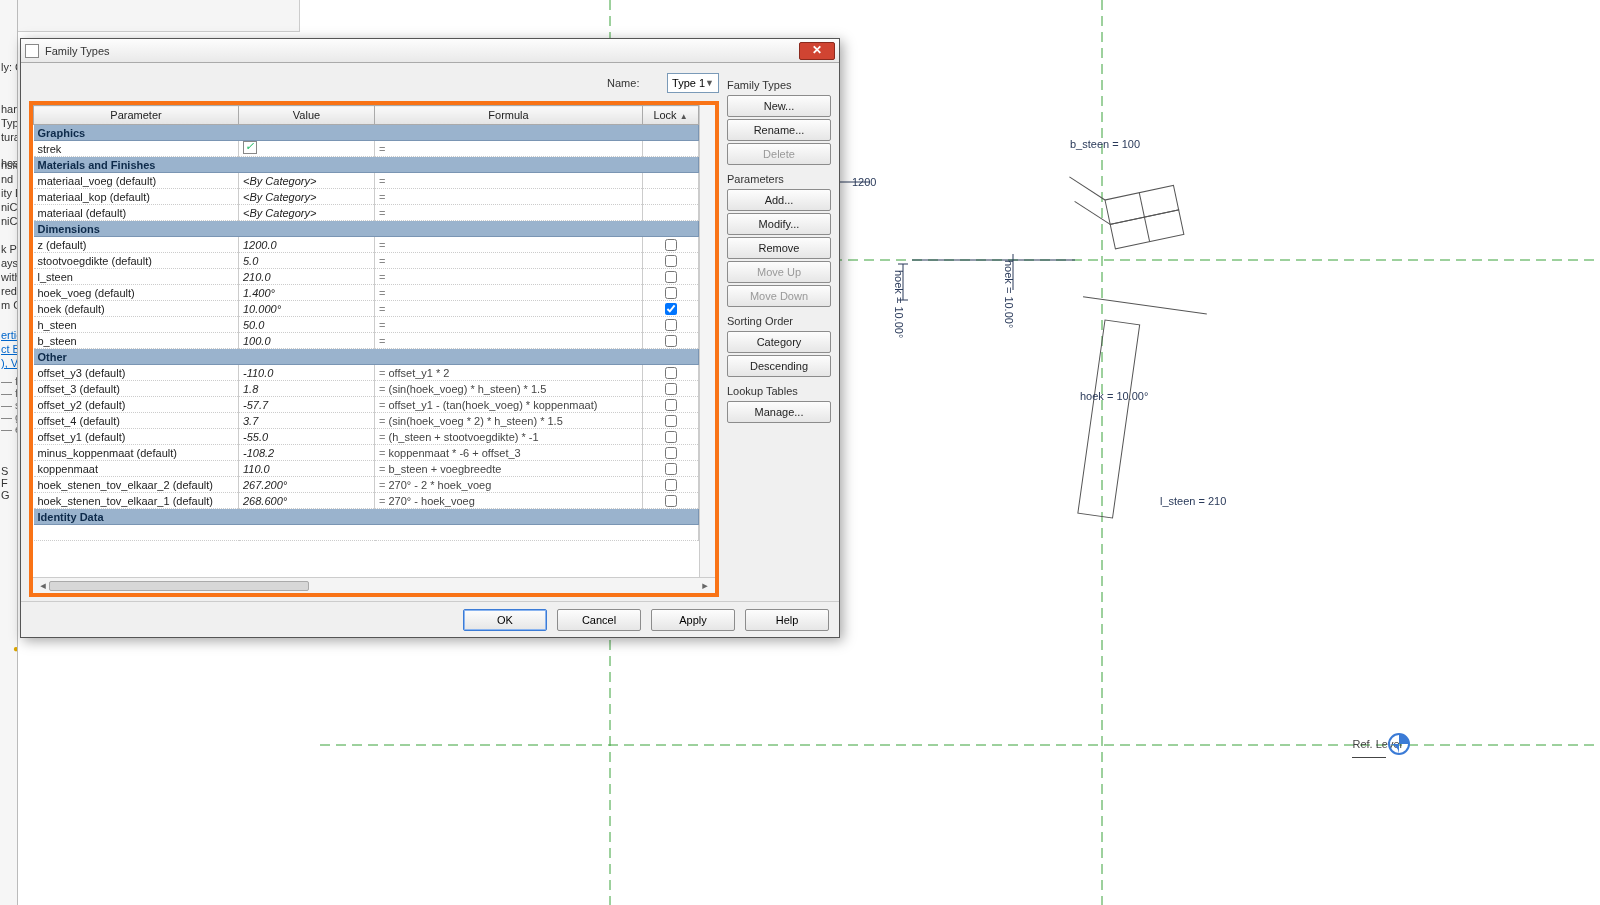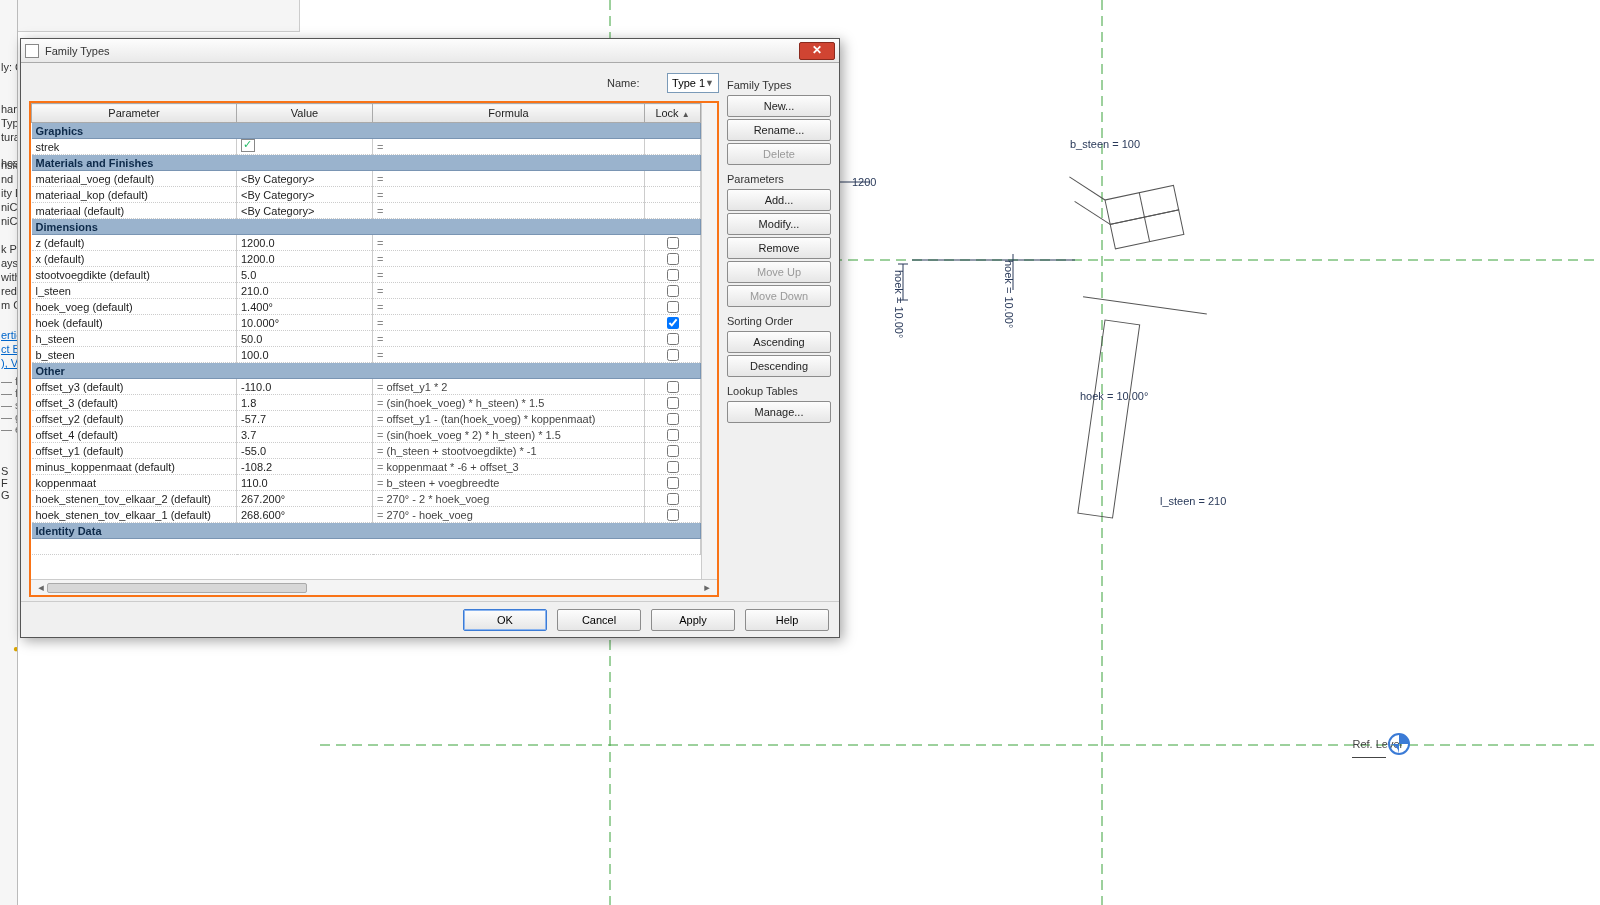--- a/index.html
+++ b/index.html
@@ -48,40 +48,40 @@
 .side-col button:disabled { color: #999; cursor: default; }
 
 .name-row { display: flex; align-items: center; gap: 10px; margin-bottom: 8px; }
 .name-row label { width: 50px; color: #333; }
 .name-row .combo {
   flex: 1; height: 20px; background: #fff; border: 1px solid #7a9ab8; display: flex; align-items: center;
   padding: 0 4px; justify-content: space-between;
 }
 .name-row .combo .arrow { font-size: 9px; color: #555; }
 
-.table-wrap { flex: 1; border: 2px solid #f97316; background: #fff; overflow: hidden; display: flex; flex-direction: column; min-height: 0; }
+.table-wrap { flex: 1; border: 4px solid #f97316; background: #fff; overflow: hidden; display: flex; flex-direction: column; min-height: 0; }
 .table-scroll { flex: 1; overflow: hidden; position: relative; }
 .grid { width: 100%; border-collapse: collapse; table-layout: fixed; }
 .grid th {
   background: linear-gradient(#fafafa,#e4e4e4); border: 1px solid #aaa; height: 19px;
   font-weight: normal; color: #222; position: sticky; top: 0;
 }
 .grid col.c-param { width: 205px; }
 .grid col.c-value { width: 136px; }
 .grid col.c-formula { width: auto; }
 .grid col.c-lock { width: 56px; }
 .grid td {
   border-right: 1px solid #ccc; height: 16px; padding: 0 4px; color: #222;
   border-bottom: 1px dotted #ccc; white-space: nowrap; overflow: hidden; text-overflow: ellipsis;
 }
 .grid tr.section td {
   background: #9ab3cd; color: #0d2a4a; font-weight: bold; border-bottom: 1px solid #7a95b3;
   border-right: 1px solid #7a95b3;
 }
-.grid td.value { padding-left: 4px; }
+.grid td.value { padding-left: 4px; font-style: italic; }
 .grid td.formula { color: #444; }
 .grid td.formula::before { content: "= "; color: #888; }
 .grid td.lock { text-align: center; }
 .grid input[type=checkbox] { width: 12px; height: 12px; margin: 0; vertical-align: middle; }
 .hscroll { height: 16px; background: #f4f4f4; border-top: 1px solid #ccc; display: flex; align-items: center; padding: 0 4px; }
 .hscroll .thumb { width: 260px; height: 10px; background: #d7d7d7; border: 1px solid #aaa; border-radius: 2px; }
 .hscroll .leftcap, .hscroll .rightcap { width: 12px; text-align: center; color: #666; }
 .vscroll-slot { width: 16px; background: #f4f4f4; border-left: 1px solid #ccc; }
 
 .dialog-footer { height: 36px; display: flex; justify-content: flex-end; align-items: center; gap: 10px; padding: 0 10px; border-top: 1px solid #ccc; background: #f0f0f0; }
@@ -262,26 +262,20 @@
                   <tr class="section">
                     <td colspan="4">Dimensions</td>
                   </tr>
                   <tr>
                     <td>z (default)</td>
                     <td class="value">1200.0</td>
                     <td class="formula"></td>
                     <td class="lock"><input type="checkbox" style=""></td>
                   </tr>
                   <tr>
-                    <td>x (default)</td>
-                    <td class="value">1200.0</td>
-                    <td class="formula"></td>
-                    <td class="lock"><input type="checkbox" style=""></td>
-                  </tr>
-                  <tr>
                     <td>stootvoegdikte (default)</td>
                     <td class="value">5.0</td>
                     <td class="formula"></td>
                     <td class="lock"><input type="checkbox" style=""></td>
                   </tr>
                   <tr>
                     <td>l_steen</td>
                     <td class="value">210.0</td>
                     <td class="formula"></td>
                     <td class="lock"><input type="checkbox" style=""></td>
@@ -394,21 +388,21 @@
       <button disabled="">Delete</button>
 
       <div class="group-label">Parameters</div>
       <button>Add...</button>
       <button>Modify...</button>
       <button>Remove</button>
       <button disabled="">Move Up</button>
       <button disabled="">Move Down</button>
 
       <div class="group-label">Sorting Order</div>
-      <button>Ascending</button>
+      <button>Category</button>
       <button>Descending</button>
 
       <div class="group-label">Lookup Tables</div>
       <button>Manage...</button>
     </div>
   </div>
 
   <div class="dialog-footer">
     <button class="primary">OK</button>
     <button>Cancel</button>

